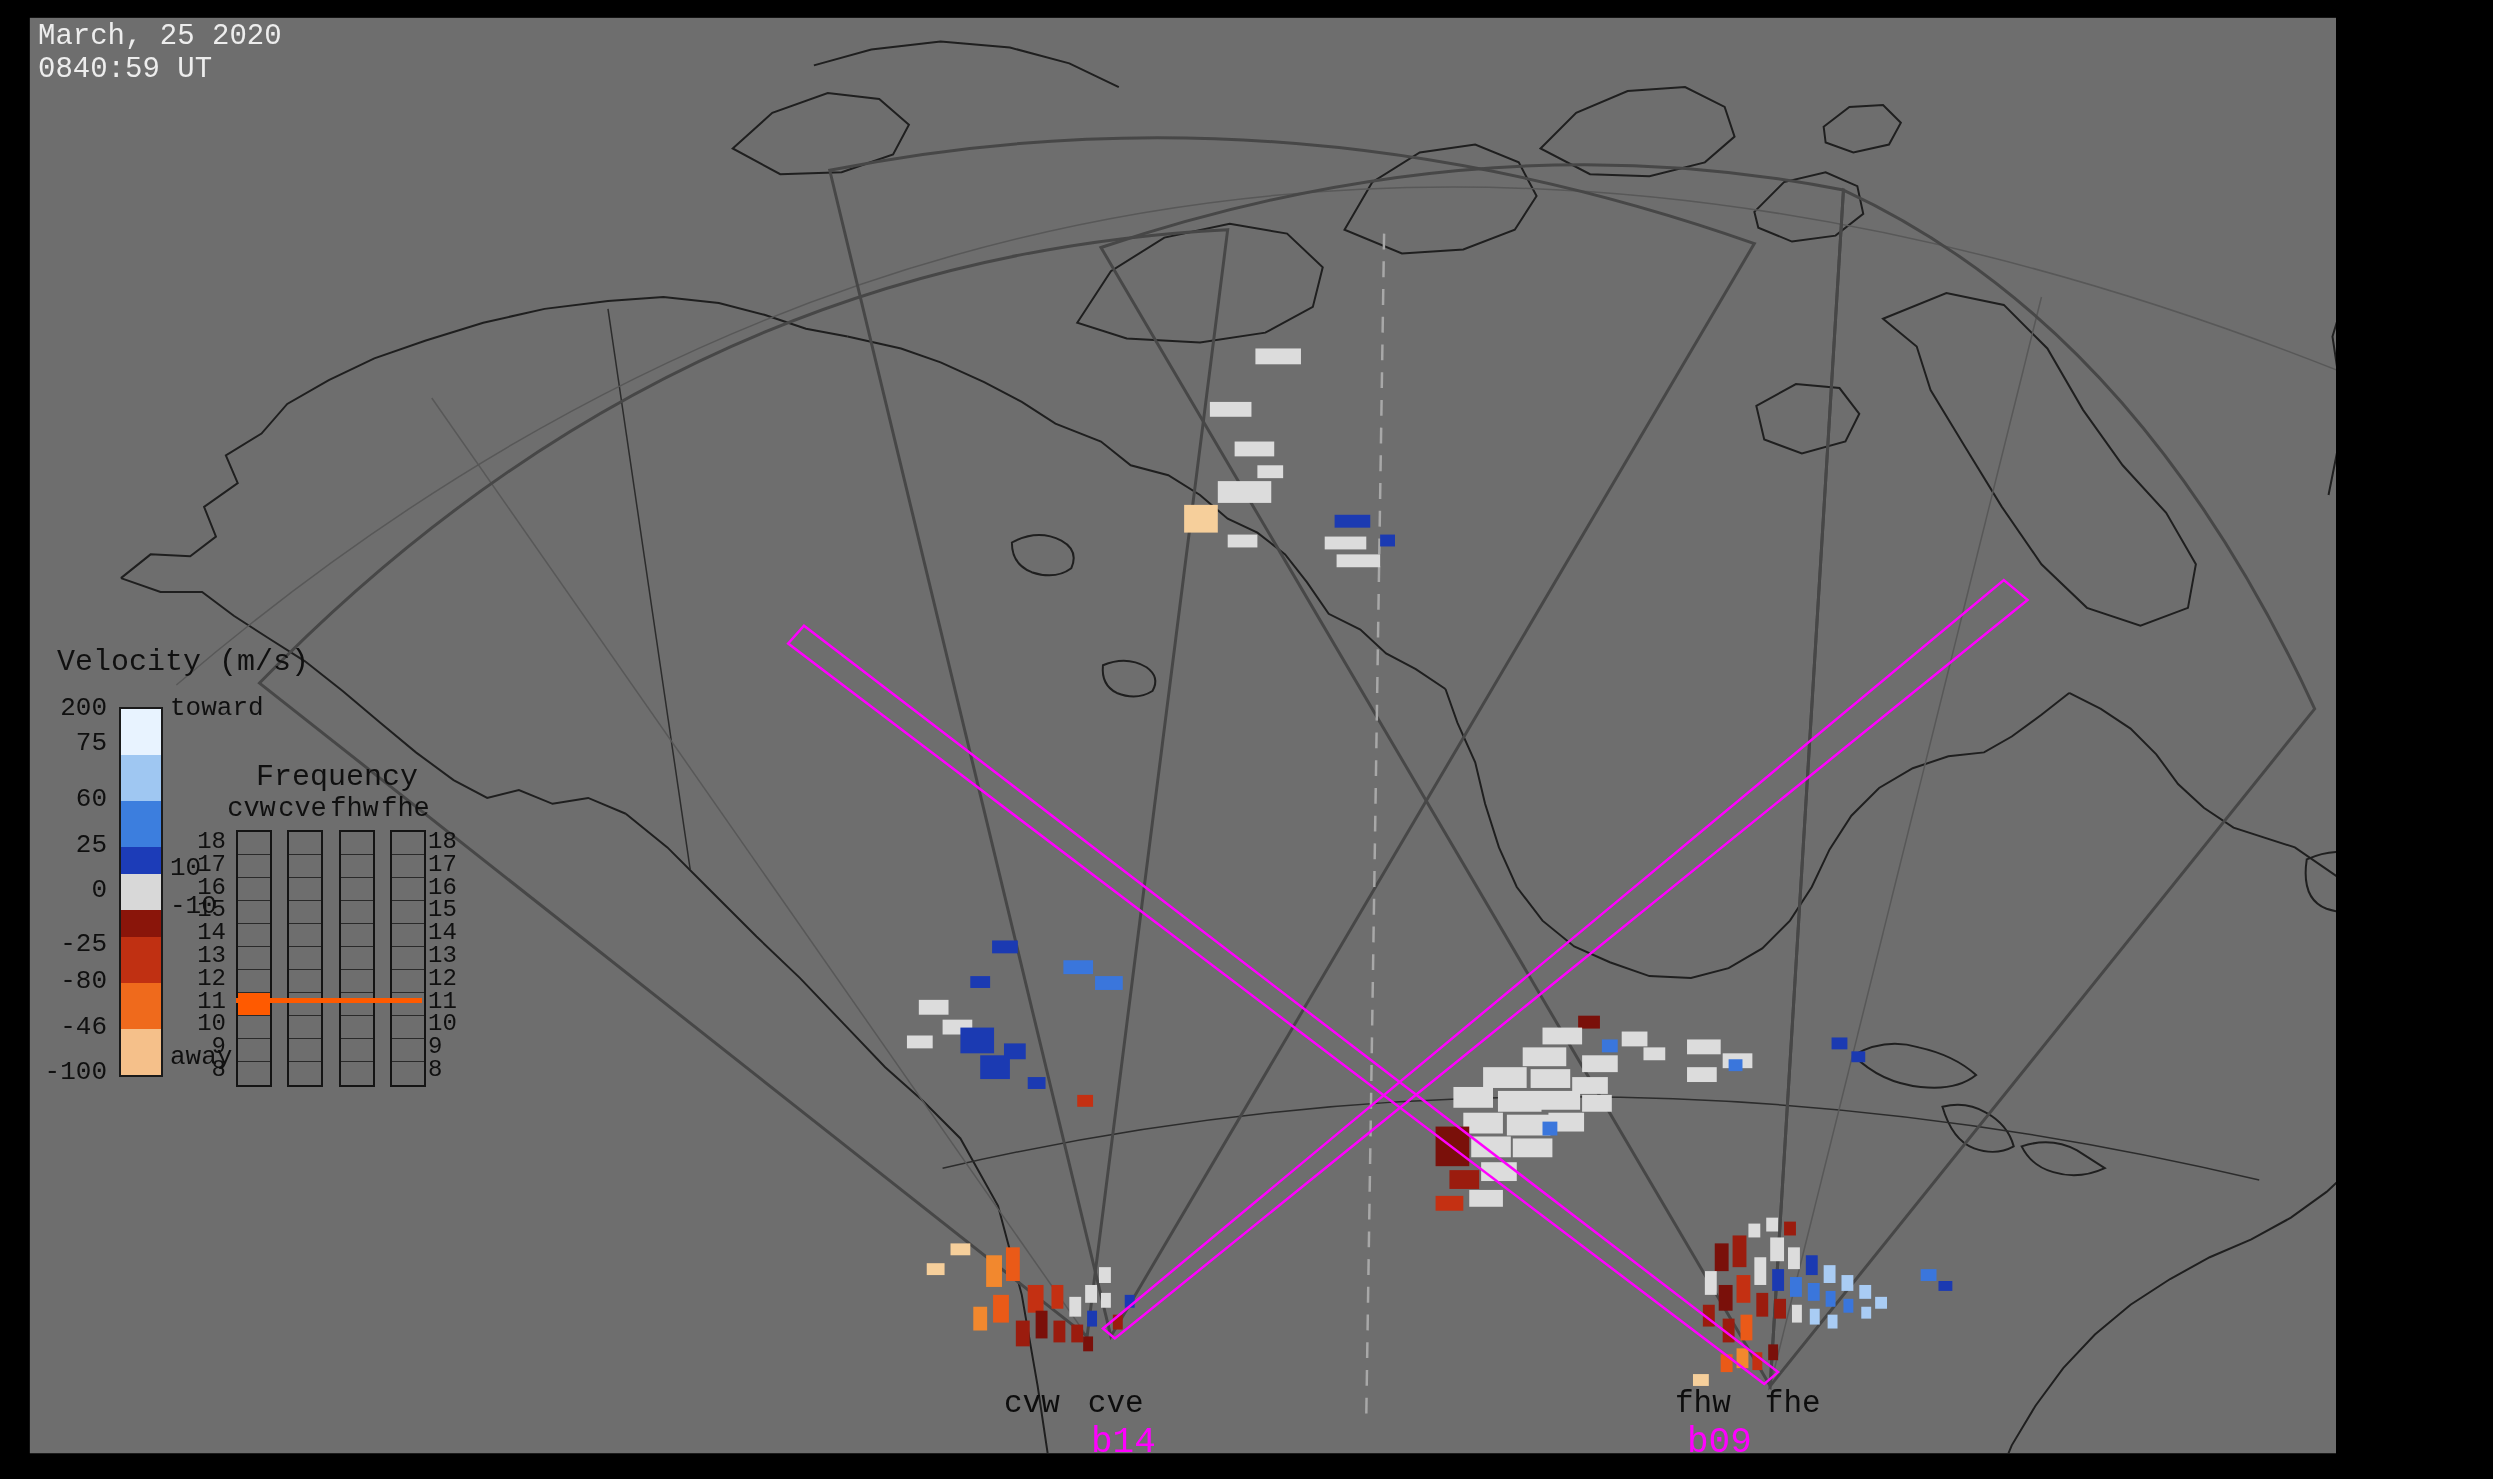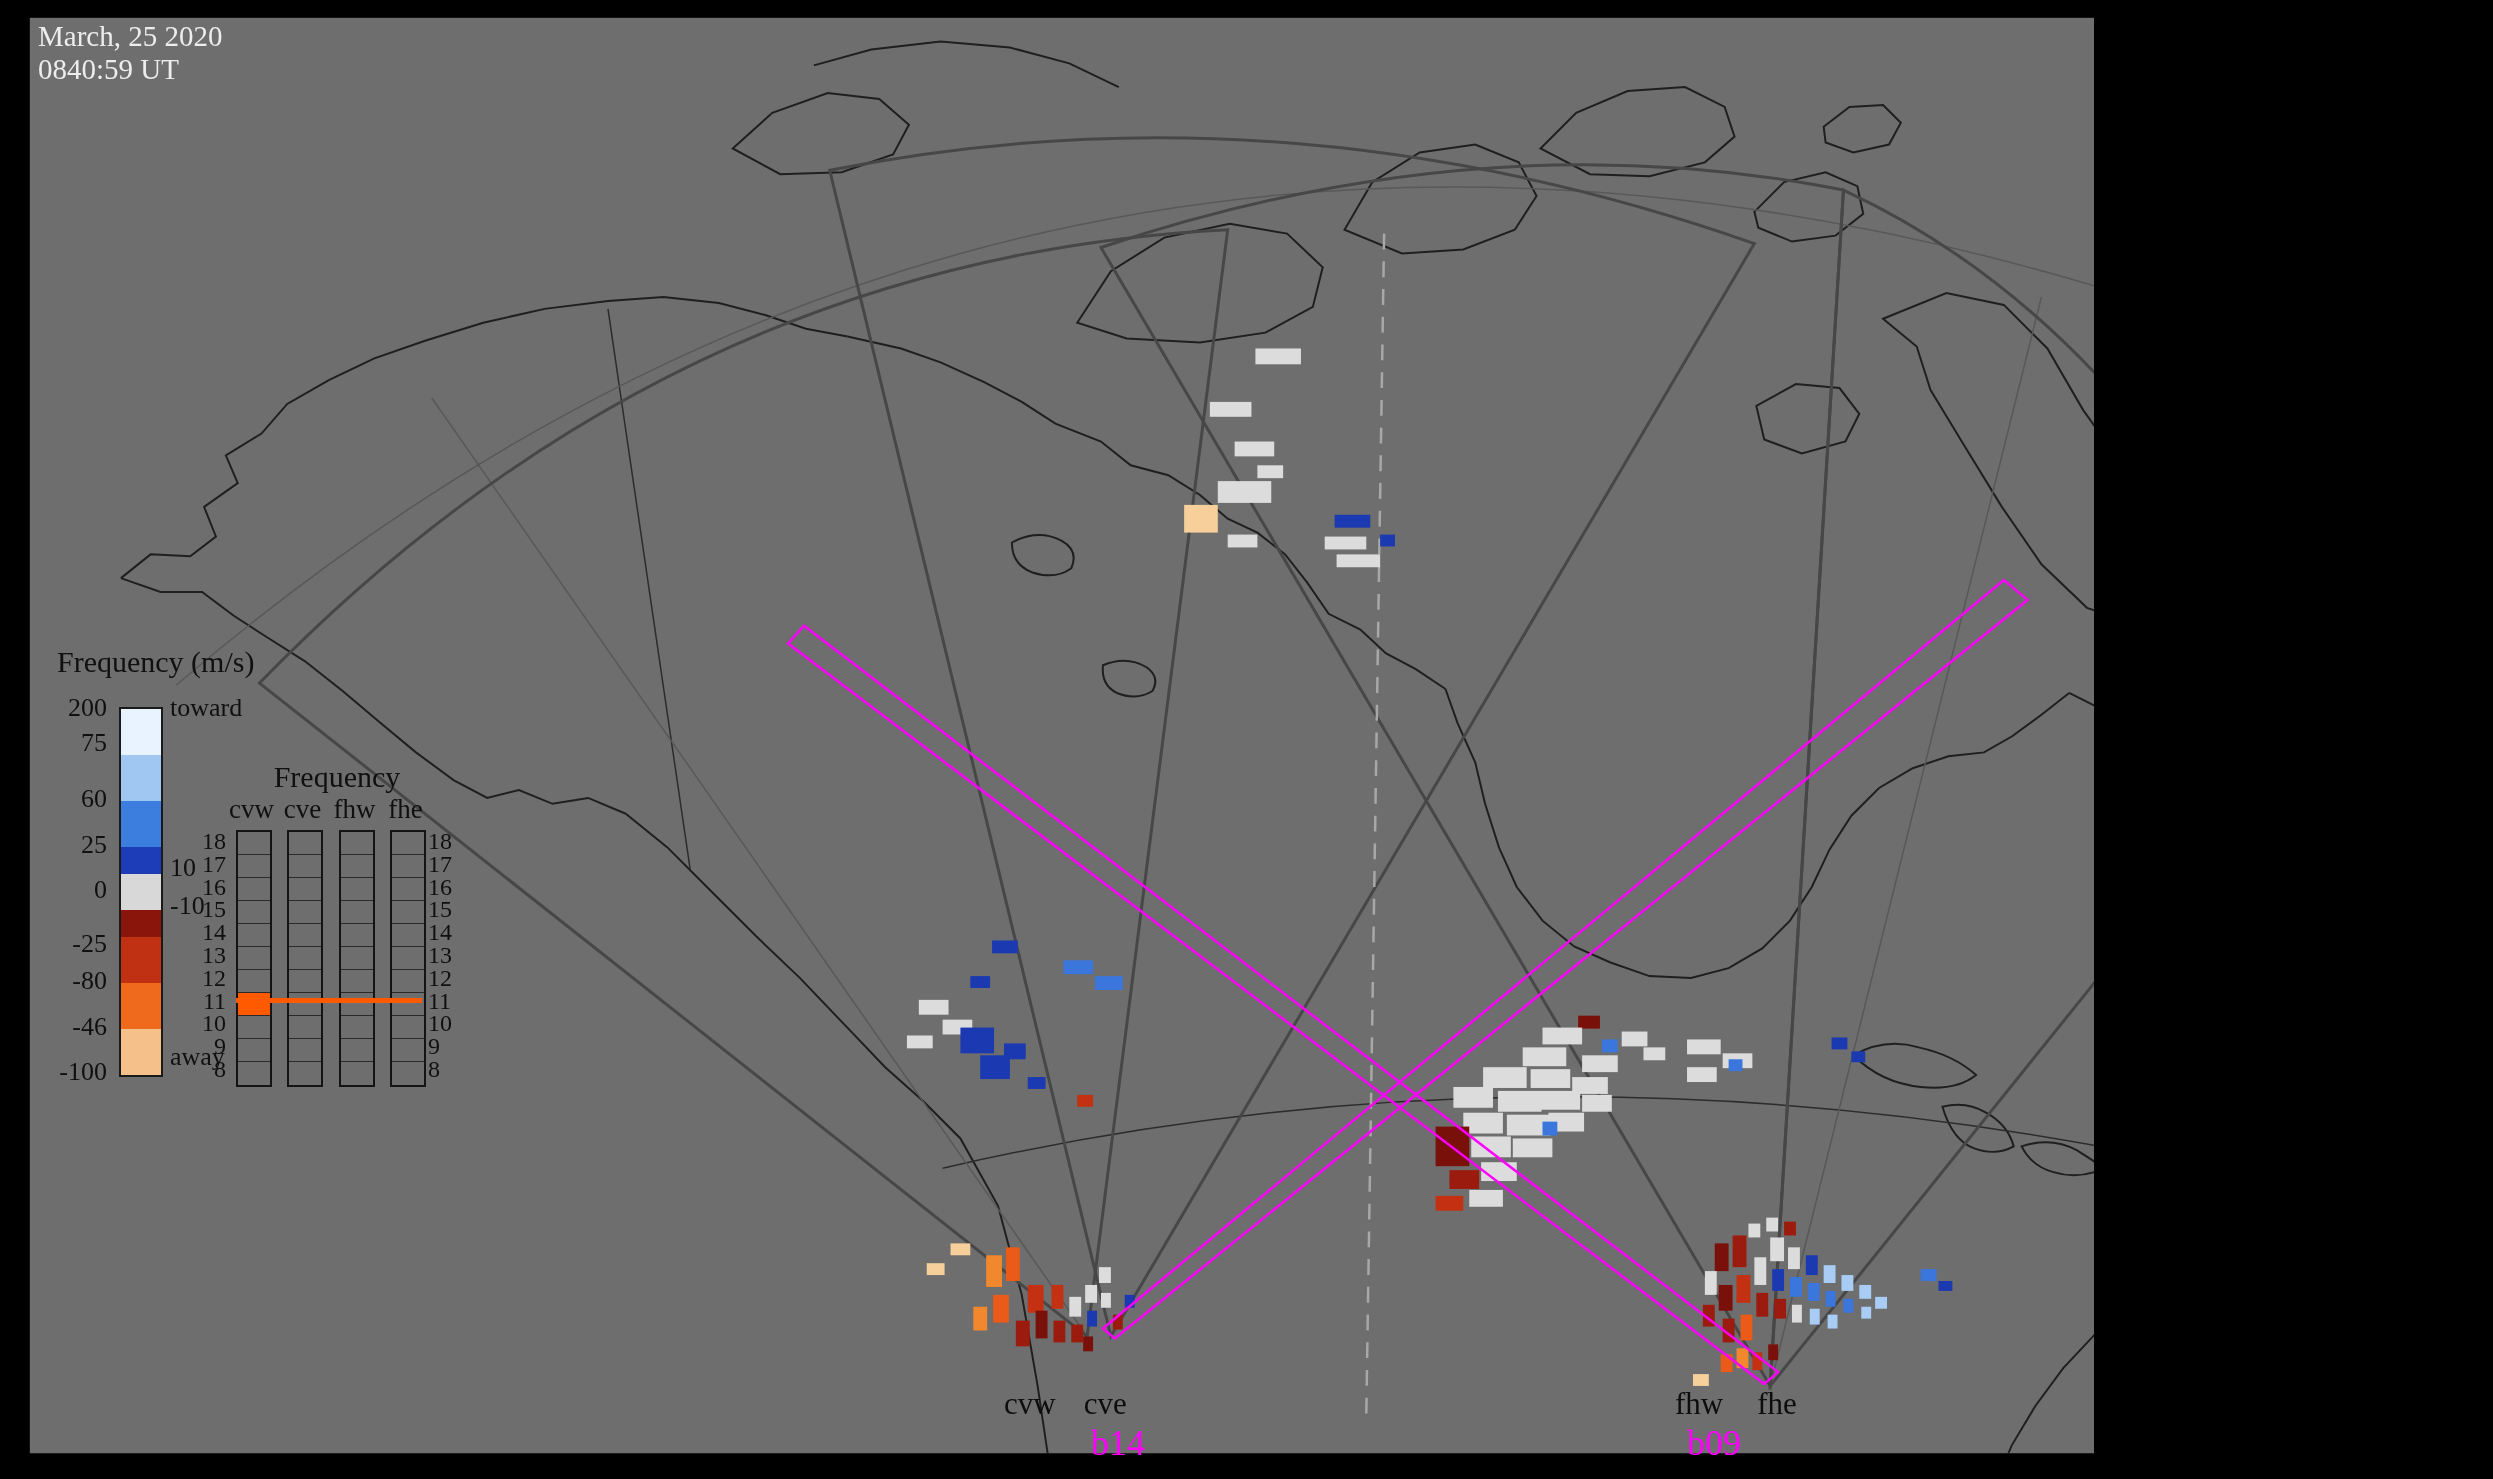--- a/index.html
+++ b/index.html
@@ -1,17 +1,17 @@
 <!DOCTYPE html>
 <html><head>
 <meta charset="utf-8">
 <style>
   html,body{margin:0;padding:0;background:#000;}
-  .stage{position:relative;width:2094px;height:1479px;background:#000;overflow:hidden;
-         font-family:Liberation Serif, serif;}
+  .stage{position:relative;width:2336px;height:1479px;background:#000;overflow:hidden;
+         font-family:Liberation Mono, monospace;}
   .abs{position:absolute;}
   svg{position:absolute;left:0;top:0;}
   .timestamp{left:38px;top:20px;color:#ededed;font-size:29px;line-height:33px;}
   .vl-title{left:57px;top:645px;font-size:30px;color:#101010;}
   #vl-bar{left:119px;top:707px;width:40px;border:2px solid #1a1a1a;}
   #vl-ticks{left:36px;top:0;width:71px;height:100%;}
   .vl-tick{position:absolute;right:0;font-size:26px;color:#101010;width:71px;text-align:right;}
   .vl-side{font-size:26px;color:#101010;left:170px;}
   #vl-toward{top:693px;}
   #vl-p10{top:853px;}
@@ -212,21 +212,21 @@
         <path d="M1782,1398 L796,650 L812,632 L1796,1386 Z"></path>
       </g>
     </g>
   </svg>
 
   <div class="abs timestamp">
     <div>March, 25 2020</div>
     <div>0840:59 UT</div>
   </div>
 
-  <div class="abs vl-title">Frequency (m/s)</div>
+  <div class="abs vl-title">Velocity (m/s)</div>
   <div class="abs" id="vl-bar">
       <div style="height: 46px; background: rgb(232, 243, 255);"></div>
       <div style="height: 46px; background: rgb(159, 199, 242);"></div>
       <div style="height: 46px; background: rgb(60, 126, 222);"></div>
       <div style="height: 27px; background: rgb(28, 60, 184);"></div>
       <div style="height: 36px; background: rgb(216, 216, 216);"></div>
       <div style="height: 27px; background: rgb(138, 21, 10);"></div>
       <div style="height: 46px; background: rgb(192, 48, 18);"></div>
       <div style="height: 46px; background: rgb(239, 106, 28);"></div>
       <div style="height: 46px; background: rgb(245, 192, 138);"></div>

